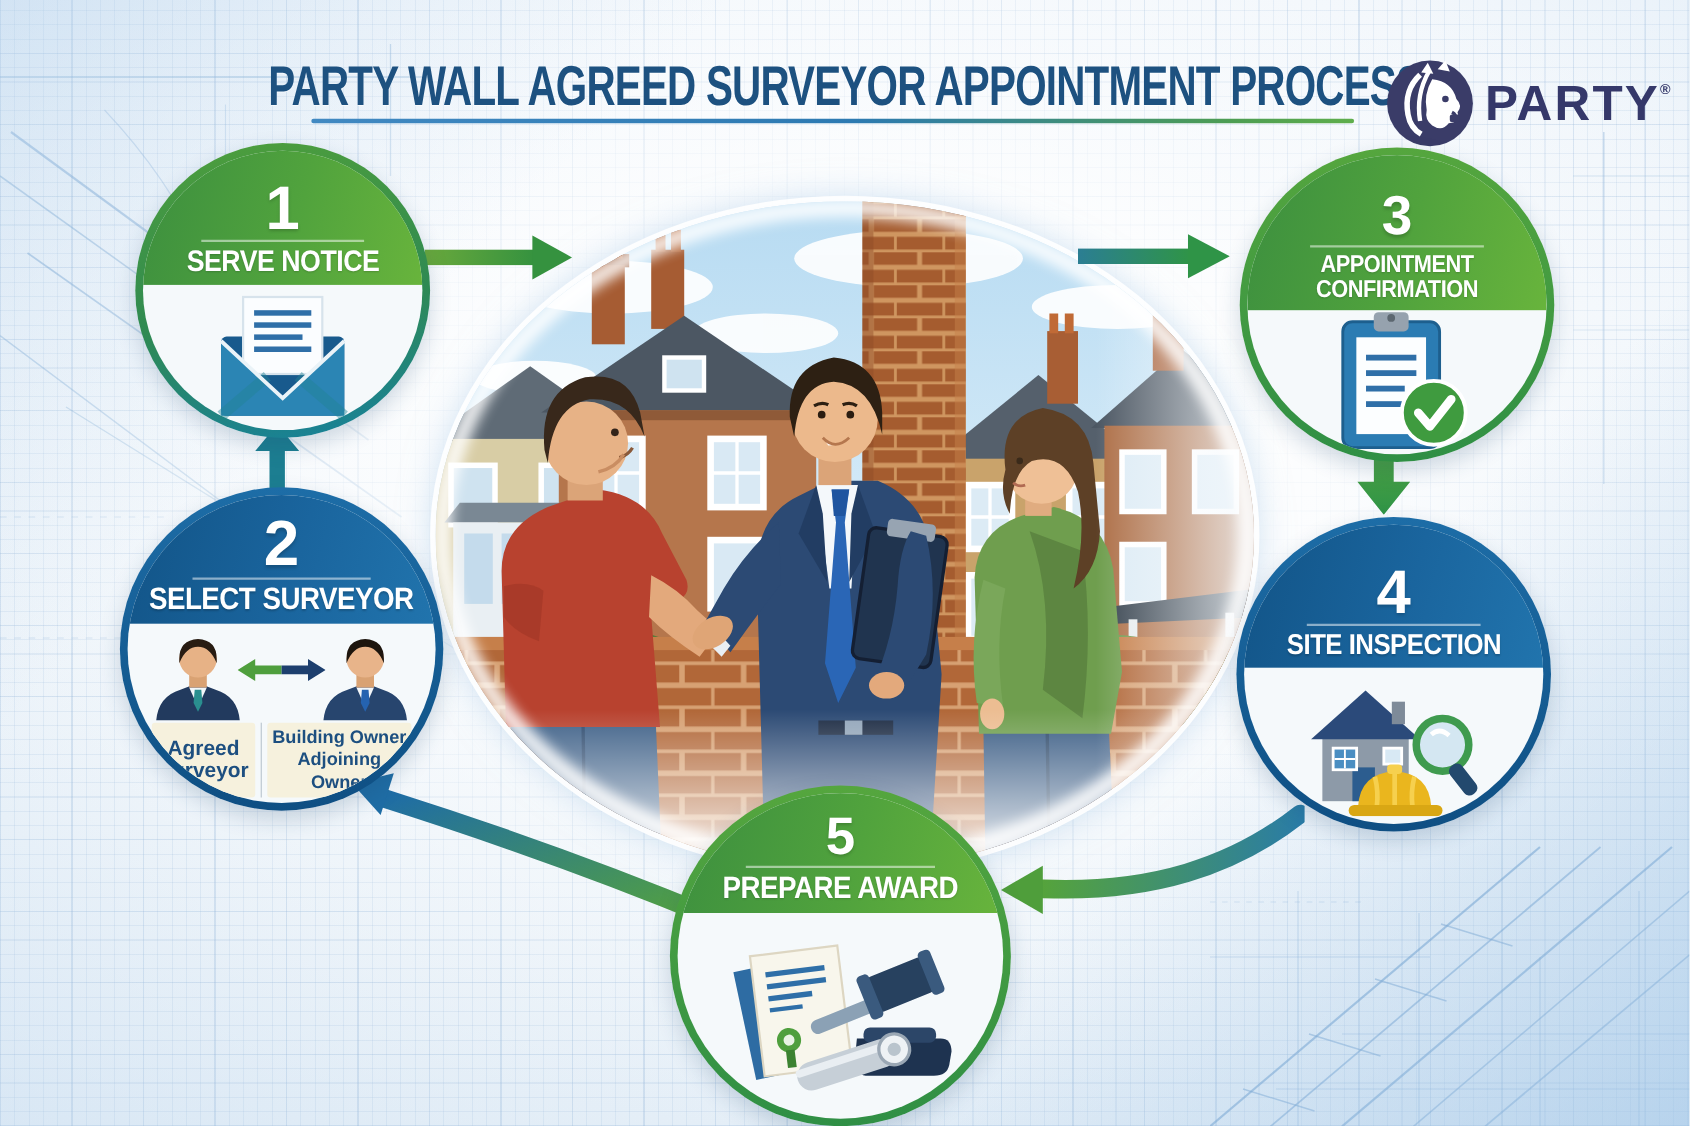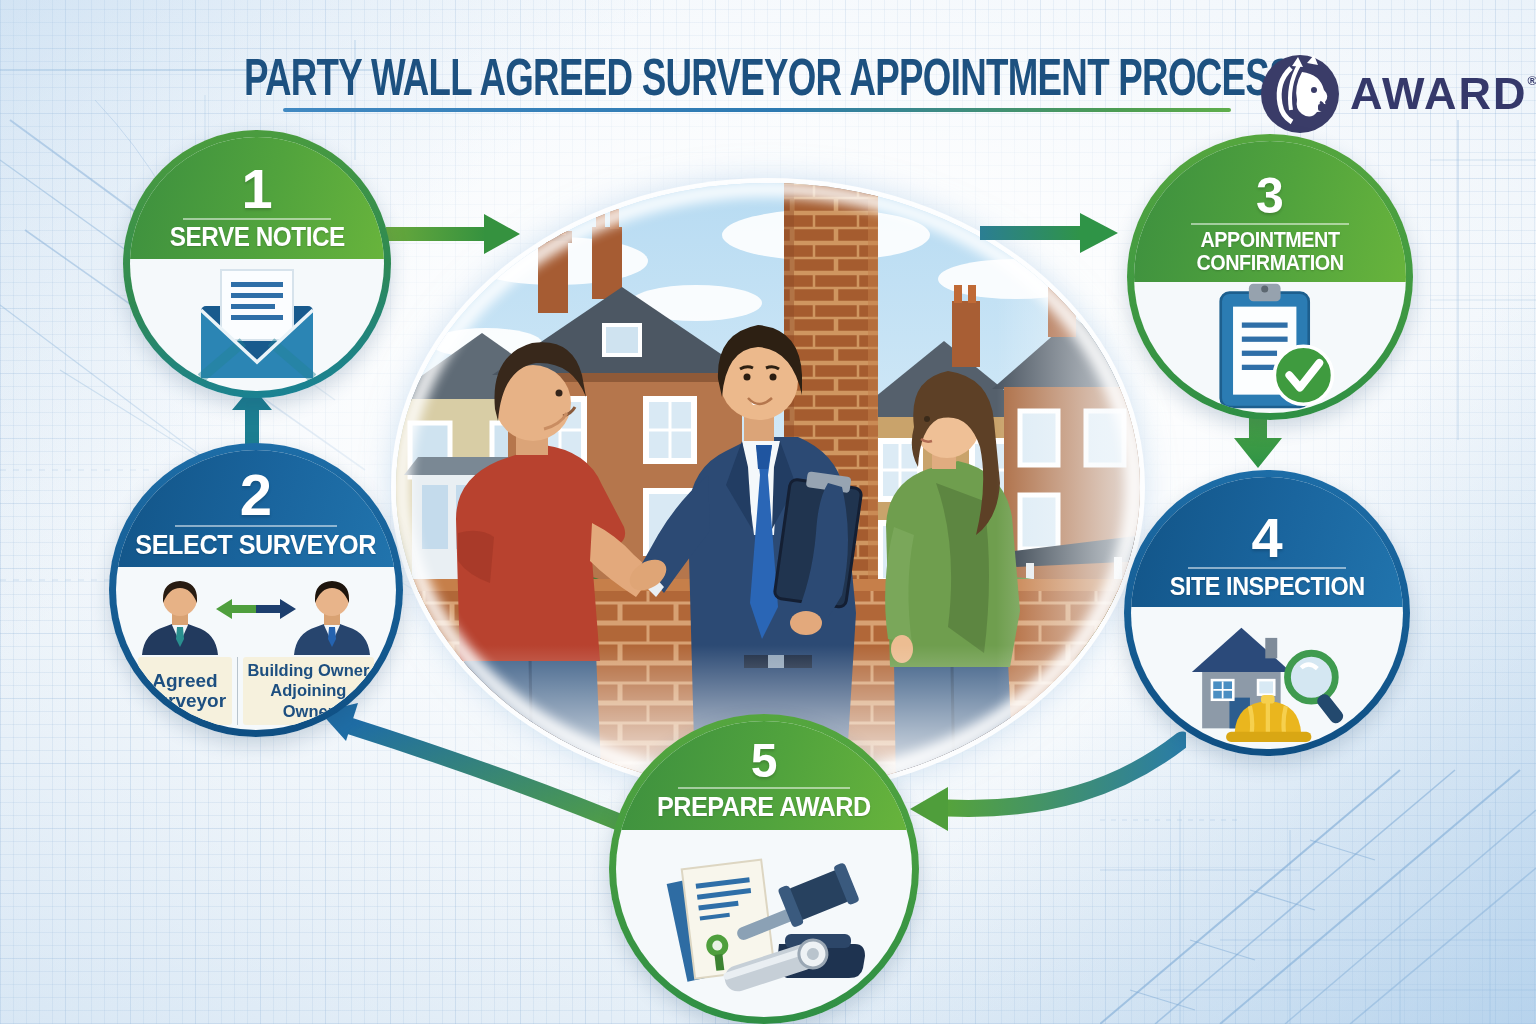--- a/index.html
+++ b/index.html
@@ -129,21 +129,21 @@
     <svg width="84" height="84" viewBox="0 0 84 84">
       <circle cx="42" cy="42" r="39" fill="#3a3c68"></circle>
       <path d="M44,20 Q 62,22 66,38 Q 72,44 67,50 Q 70,59 59,60 Q 53,68 44,62 Q 37,57 39,48 Q 36,34 44,20 Z" fill="#ffffff"></path>
       <path d="M34,14 L 40,5 L 45,15 Z M 49,11 L 56,3 L 60,13 Z" fill="#ffffff"></path>
       <path d="M33,16 Q 18,30 22,52 Q 24,64 34,70" stroke="#ffffff" stroke-width="5" fill="none"></path>
       <path d="M41,13 Q 29,34 33,58" stroke="#ffffff" stroke-width="4" fill="none"></path>
       <circle cx="56" cy="38" r="3" fill="#3a3c68"></circle>
       <path d="M62,50 q4,2 3,6" stroke="#3a3c68" stroke-width="3" fill="none"></path>
       <rect x="60" y="52" width="9" height="7" rx="2" fill="#3a3c68"></rect>
     </svg>
-    <span class="rics-word">AWARD</span>
+    <span class="rics-word">PARTY</span>
     <span class="rics-reg">®</span>
   </div>
 
   <div class="scene">
     <svg width="744" height="608" viewBox="0 0 744 608">
       <defs>
         <linearGradient id="sky" x1="0" y1="0" x2="0" y2="1">
           <stop offset="0" stop-color="#b7dbf2"></stop>
             <stop offset=".6" stop-color="#dceef9"></stop>
             <stop offset="1" stop-color="#eef6fc"></stop>

